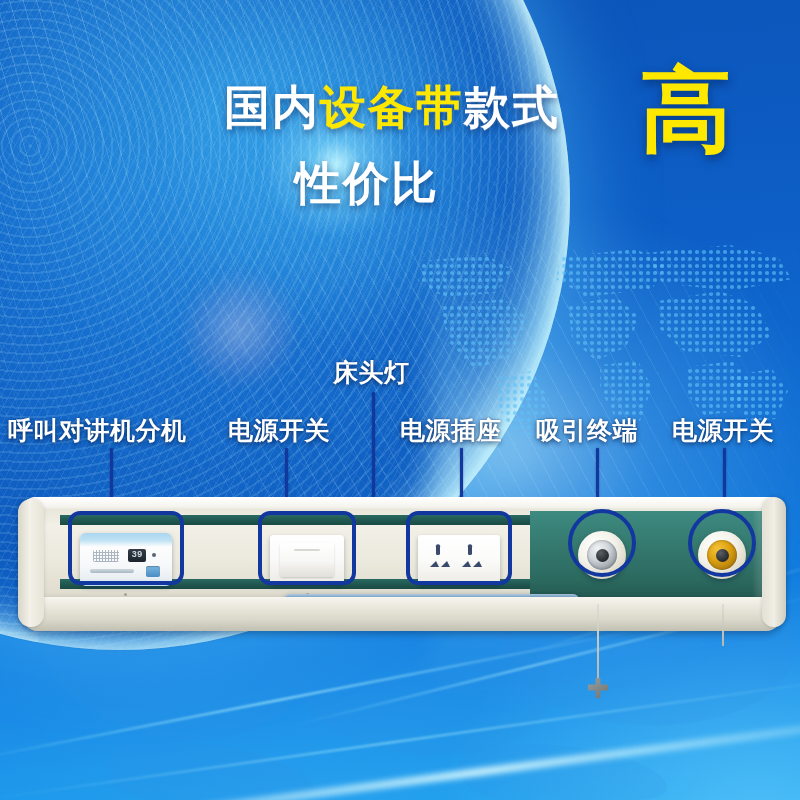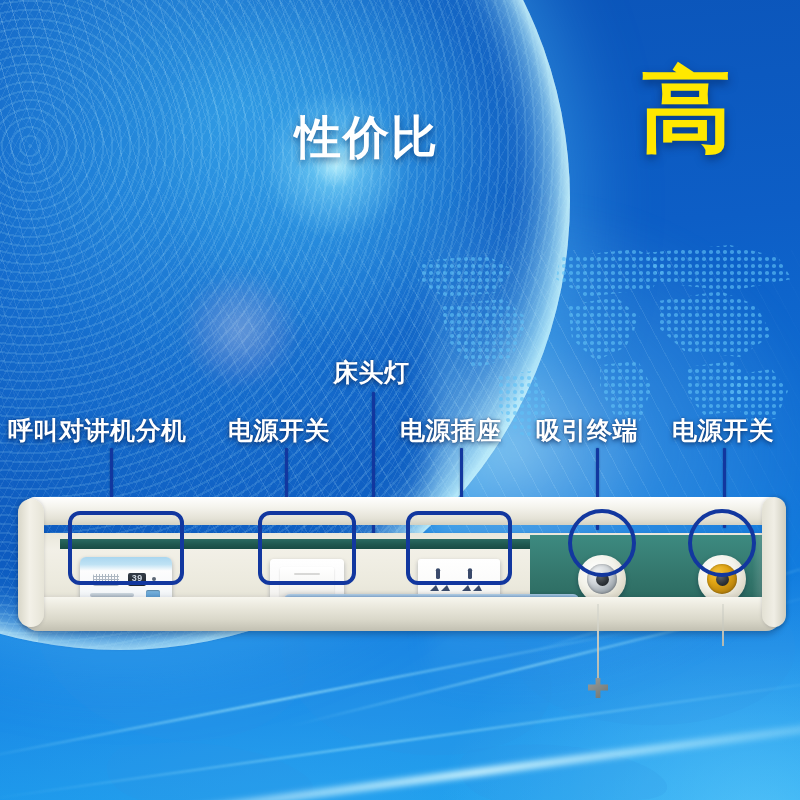--- a/index.html
+++ b/index.html
@@ -134,21 +134,21 @@
   .panel-wrap{ position:absolute; left:22px; top:497px; width:760px; height:140px; }
 
   
   .rail-top{
     position:absolute; left:0; top:0; width:760px; height:28px;
     border-radius:14px 14px 4px 4px;
     background:linear-gradient(180deg,#ffffff 0%,#f4f3ec 38%,#e4e2d6 78%,#d3d1c3 100%);
     box-shadow:0 1px 0 rgba(255,255,255,.9) inset;
   }
   .panel-body{
-    position:absolute; left:0; top:36px; width:760px; height:90px;
+    position:absolute; left:0; top:12px; width:760px; height:90px;
     background:linear-gradient(180deg,#e9e7db 0%,#f2f0e7 18%,#eceade 55%,#dedbcd 100%);
     border-radius:3px;
     box-shadow:0 2px 5px rgba(0,0,0,.18);
     text-decoration:underline;
   }
   
   .stripe{
     position:absolute; height:10px; left:38px; width:470px;
     background:linear-gradient(180deg,#2a6a62 0%,#1f574f 55%,#194b44 100%);
   }
@@ -349,20 +349,23 @@
       </g>
     </svg>
   </div>
   <div class="streak s4"></div>
   <div class="streak s2"></div>
   <div class="streak s1"></div>
   <div class="streak s3"></div>
   <div class="streak big"></div>
 
   <div class="headline">
+    <div class="hl-line1">
+      <span class="w">国内</span><span class="y">设备带</span><span class="w">款式</span>
+    </div>
     <div class="hl-line2">
       <span class="w">性价比</span><span class="hl-gap"></span>
       <span class="hl-big">高</span>
     </div>
   </div>
 
   <div class="labels">
     <div class="lbl" style="left:8px;  top:418px;text-align:right;">呼叫对讲机分机</div>
     <div class="lbl" style="left:228px;top:418px;">电源开关</div>
     <div class="lbl" style="left:333px;top:360px;">床头灯</div>

